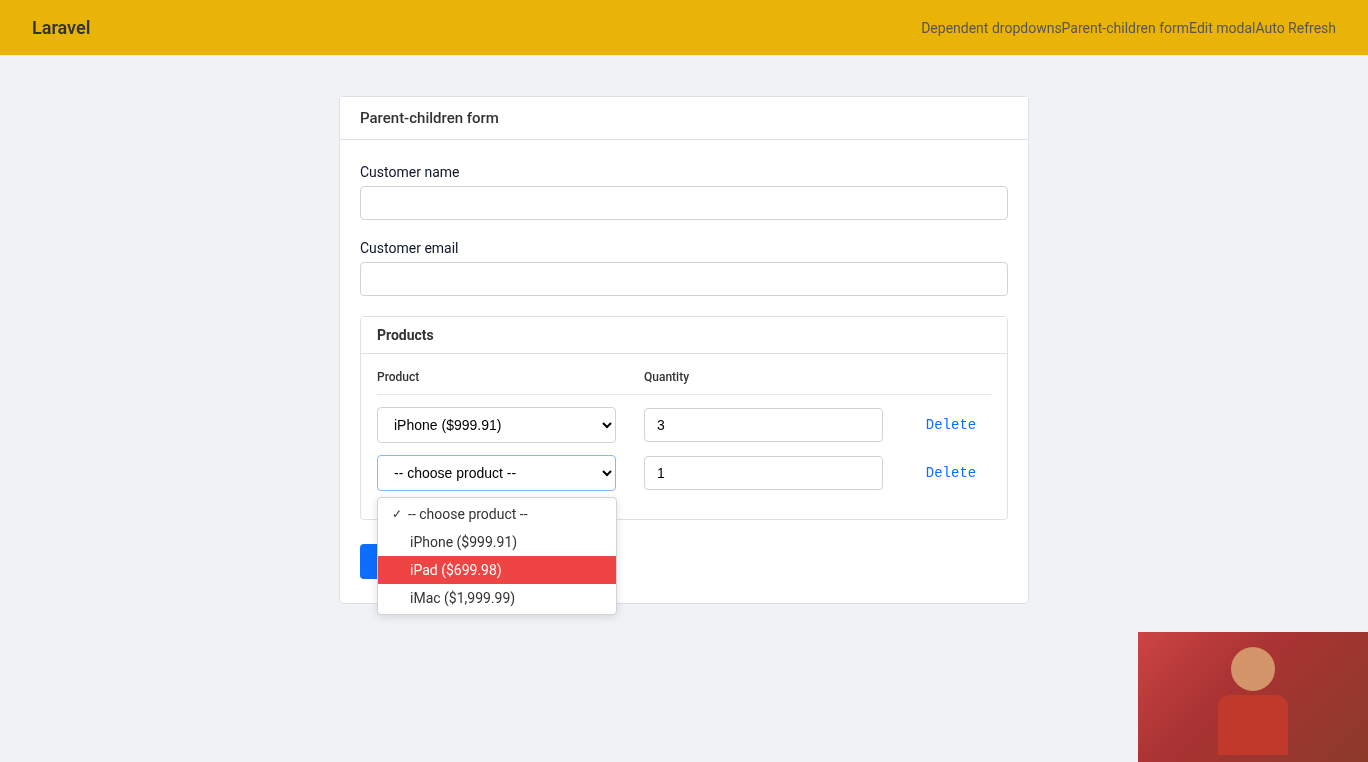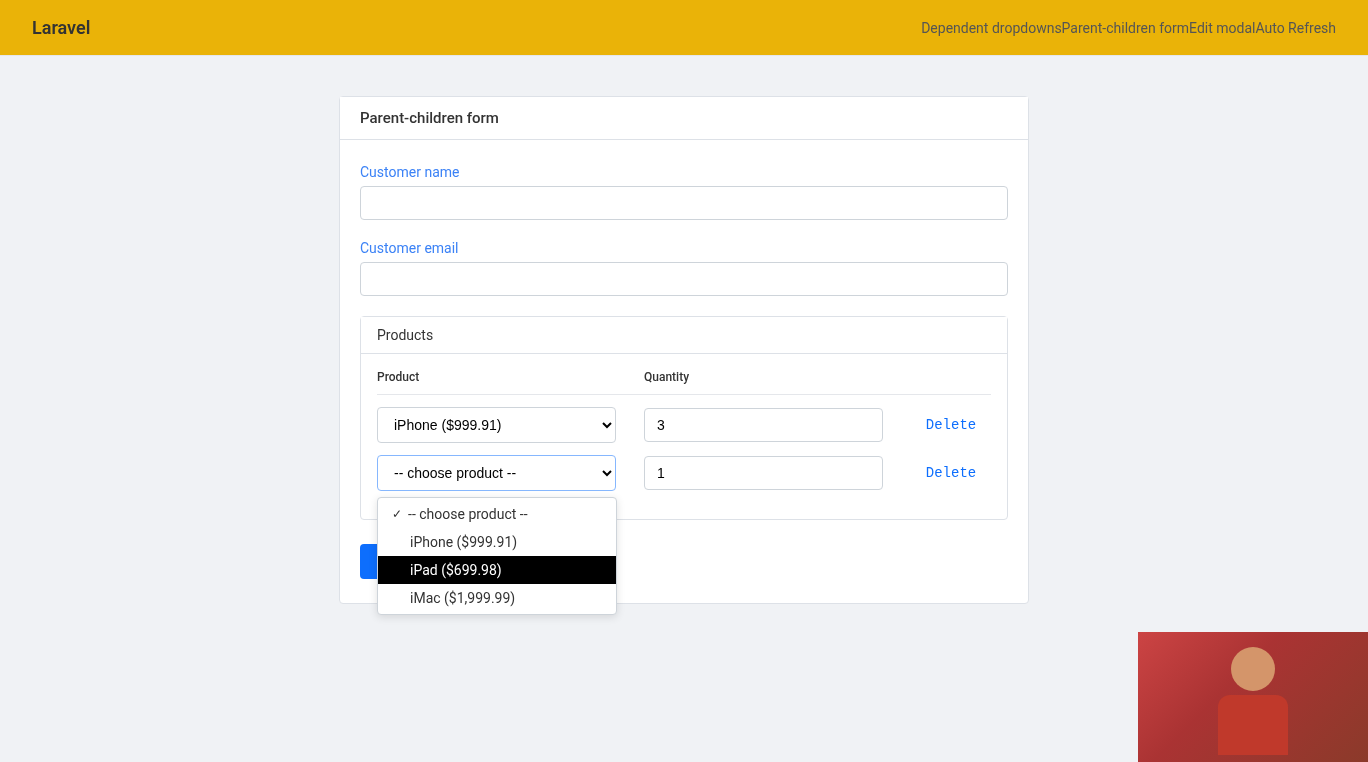--- a/index.html
+++ b/index.html
@@ -64,21 +64,21 @@
     }
 
     .form-group {
       margin-bottom: 20px;
     }
 
     .form-label {
       display: block;
       margin-bottom: 6px;
       font-size: 14px;
-      color: #3b82f6;
+      color: #0f172a;
     }
 
     .form-control {
       width: 100%;
       padding: 8px 12px;
       border: 1px solid #ced4da;
       border-radius: 4px;
       font-size: 14px;
       outline: none;
       background: #fff;
@@ -87,21 +87,21 @@
     
     .products-section {
       border: 1px solid #dde1e7;
       border-radius: 4px;
       margin-bottom: 24px;
     }
     .products-header {
       padding: 10px 16px;
       border-bottom: 1px solid #dde1e7;
       font-size: 14px;
-      font-weight: 400;
+      font-weight: 700;
       background: #fff;
     }
     .products-body {
       padding: 16px;
     }
 
     .products-cols {
       display: grid;
       grid-template-columns: 1fr 1fr 80px;
       gap: 12px;
@@ -164,21 +164,21 @@
     .dropdown-option {
       padding: 6px 14px;
       font-size: 14px;
       cursor: pointer;
       white-space: nowrap;
       display: flex;
       align-items: center;
       gap: 6px;
     }
     .dropdown-option.highlighted {
-      background: #000000;
+      background: #ef4444;
       color: #fff;
     }
     .dropdown-option.selected::before {
       content: "✓";
       font-size: 12px;
     }
     .dropdown-option:not(.selected)::before {
       content: "";
       display: inline-block;
       width: 12px;

